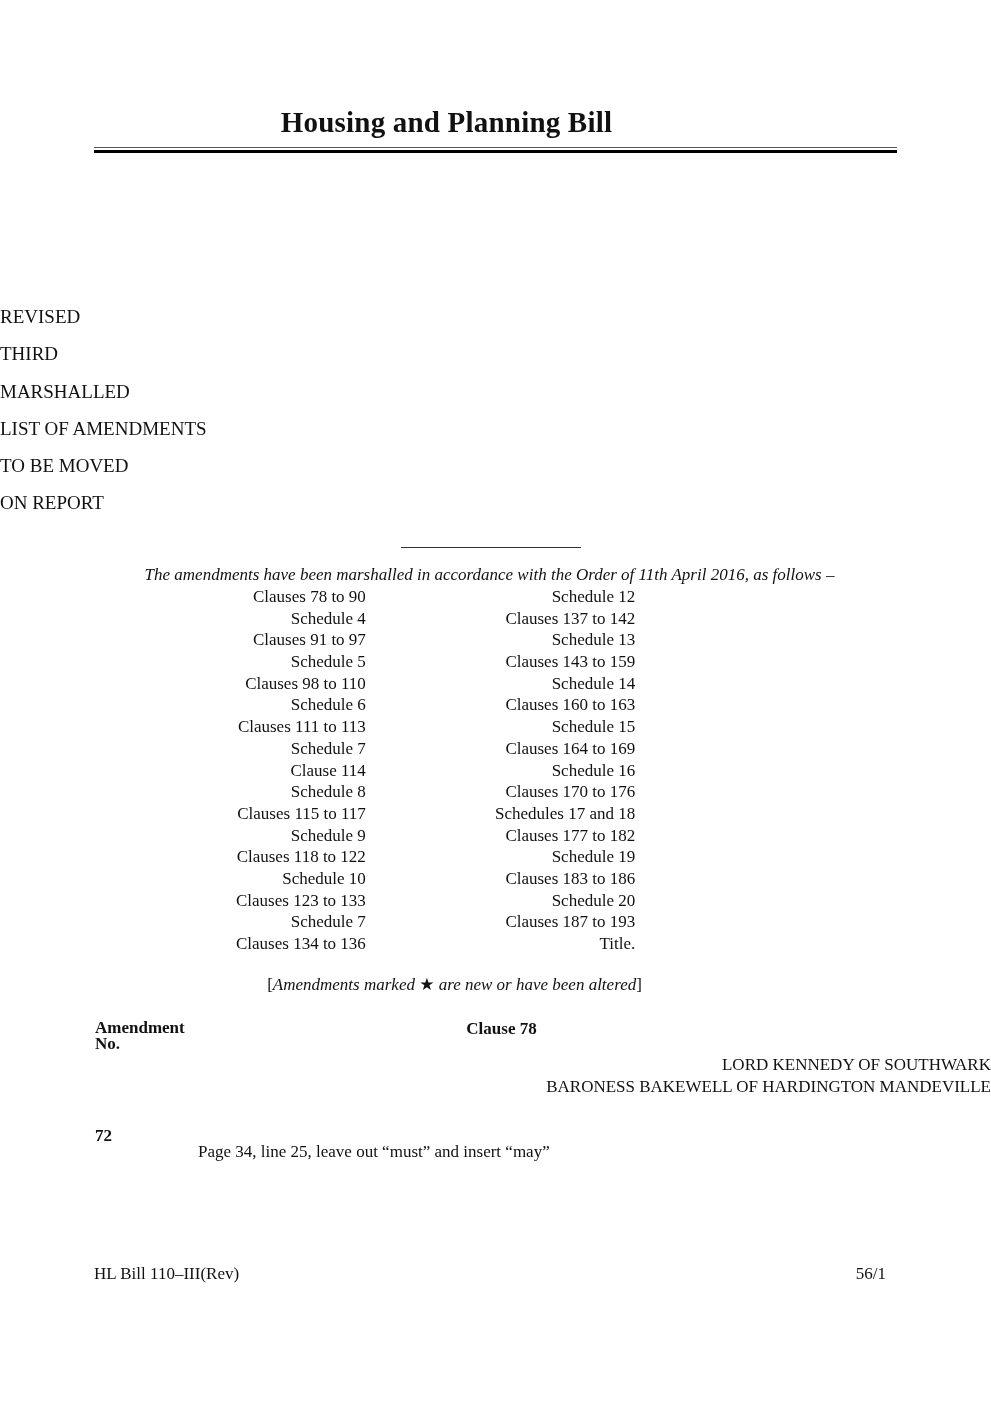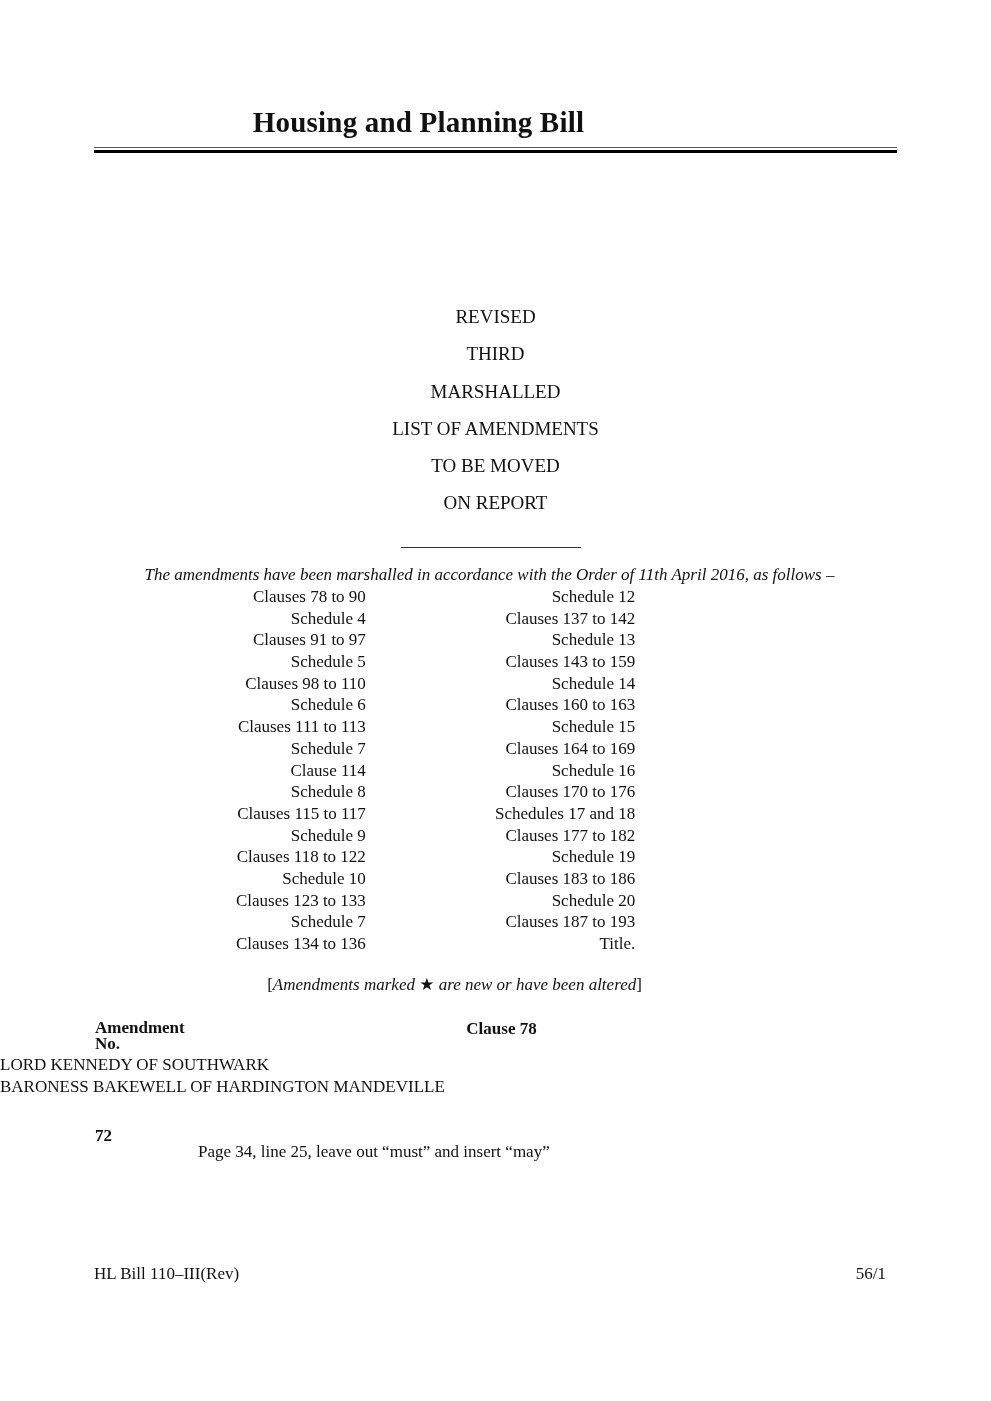--- a/index.html
+++ b/index.html
@@ -17,20 +17,21 @@
     }
     .page-title {
       position: absolute;
       left: 0;
       width: 837px;
       top: 106px;
       text-align: center;
       font-size: 29px;
       font-weight: bold;
       letter-spacing: 0.2px;
+      padding-left: 28px;
     }
     .rule-thin {
       position: absolute;
       left: 94px;
       width: 803px;
       top: 147px;
       height: 1px;
       background: #555555;
     }
     .rule-thick {
@@ -39,21 +40,20 @@
       width: 803px;
       top: 150px;
       height: 3px;
       background: #000000;
     }
     .heading-block {
       position: absolute;
       left: 0;
       width: 991px;
       top: 305px;
-      text-align: center;
       font-size: 19px;
     }
     .heading-line {
       height: 37.3px;
       line-height: 24px;
     }
     .short-rule {
       position: absolute;
       left: 401px;
       width: 180px;
@@ -110,21 +110,21 @@
       top: 1019px;
       text-align: center;
       font-size: 17px;
       font-weight: bold;
     }
     .sponsors {
       position: absolute;
       left: 0;
       width: 991px;
       top: 1054px;
-      text-align: left;
+      text-align: right;
       font-size: 17px;
       line-height: 21.5px;
     }
     .amendment-row {
       position: absolute;
       top: 1126px;
       left: 95px;
       font-size: 17px;
       width: 800px;
     }

